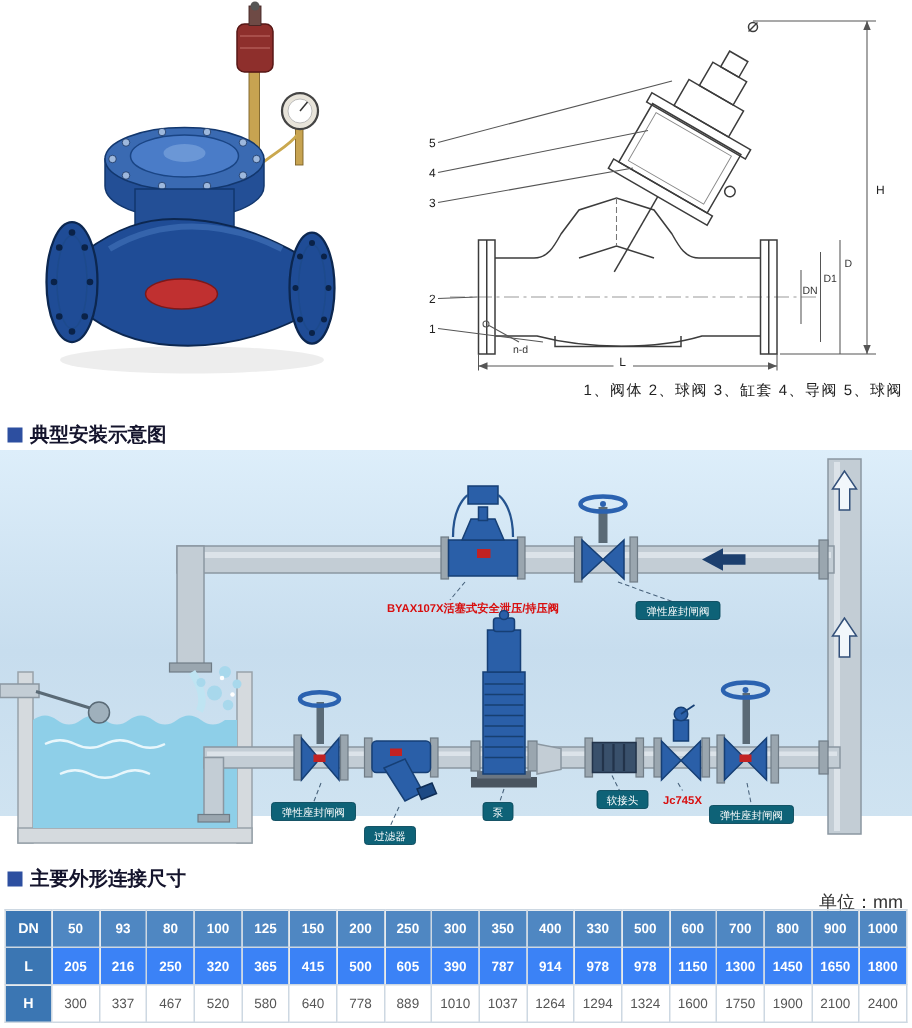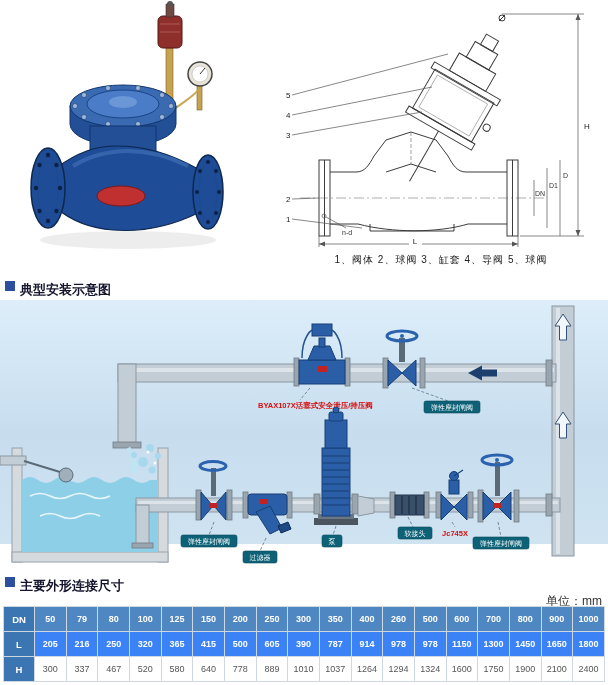--- a/index.html
+++ b/index.html
@@ -1,24 +1,24 @@
 <!DOCTYPE html>
 <html><head>
 <meta charset="utf-8">
 <style>
   html,body{margin:0;padding:0;background:#fff;}
   body{width:608px;height:685px;position:relative;font-family:"Liberation Sans", sans-serif;overflow:hidden;}
   .page{position:absolute;left:0;top:0;width:608px;height:685px;background:#ffffff;}
 
   .photo-wrap{position:absolute;left:18px;top:0;width:225px;height:278px;}
   .drawing-wrap{position:absolute;left:262px;top:2px;width:340px;height:250px;}
-  .drawing-caption{position:absolute;left:280px;top:253px;width:322px;text-align:center;
+  .drawing-caption{position:absolute;left:280px;top:253px;width:322px;text-align:right;
                    font-size:10px;color:#222;letter-spacing:1px;}
 
-  .section-header{position:absolute;left:5px;display:flex;align-items:flex-start;gap:5px;
+  .section-header{position:absolute;left:5px;display:flex;align-items:center;gap:5px;
                   font-size:13px;font-weight:bold;color:#14142c;}
   .section-header .bullet{width:10px;height:10px;background:#2d4fa0;display:inline-block;}
   #hdr-install{top:281px;}
   #hdr-dims{top:577px;}
 
   .diagram-panel{position:absolute;left:0;top:300px;width:608px;height:244px;
                  background:linear-gradient(180deg,#ddeefa 0%,#c7ddee 55%,#cfe3f1 100%);}
 
   .unit-label{position:absolute;right:6px;top:593px;font-size:12px;color:#333;}
 
@@ -405,31 +405,31 @@
   </div>
 
   <div class="unit-label">单位：mm</div>
 
   <div class="table-wrap">
     <table class="dim-table">
       <tbody>
           <tr class="row-DN">
             <th>DN</th>
             <td>50</td>
-            <td>79</td>
+            <td>93</td>
             <td>80</td>
             <td>100</td>
             <td>125</td>
             <td>150</td>
             <td>200</td>
             <td>250</td>
             <td>300</td>
             <td>350</td>
             <td>400</td>
-            <td>260</td>
+            <td>330</td>
             <td>500</td>
             <td>600</td>
             <td>700</td>
             <td>800</td>
             <td>900</td>
             <td>1000</td>
           </tr>
           <tr class="row-L">
             <th>L</th>
             <td>205</td>

